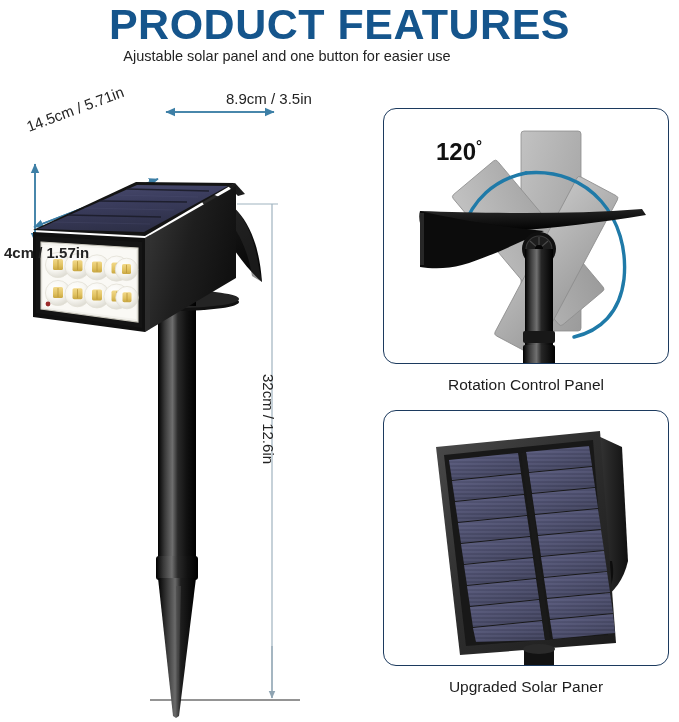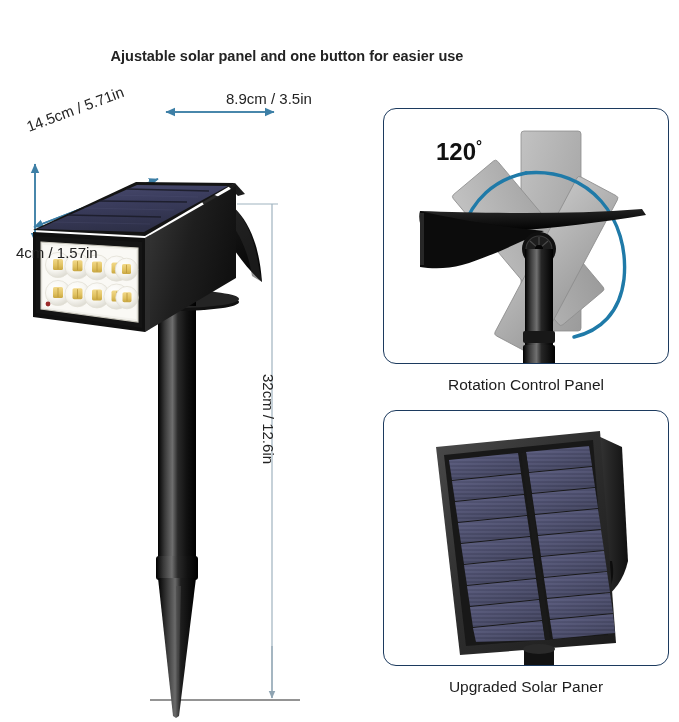--- a/index.html
+++ b/index.html
@@ -25,21 +25,21 @@
     text-align: center;
     font-size: 43px; font-weight: bold;
     letter-spacing: 0.5px;
     color: #15558c;
     line-height: 44px;
     white-space: nowrap;
   }
   #page-subtitle {
     position: absolute; left: 0; top: 47px; width: 574px;
     text-align: center;
-    font-size: 14.5px; font-weight: bold;
+    font-size: 14.5px; font-weight: normal;
     color: #232323;
     line-height: 18px;
   }
 
   
   #left-panel {
     position: absolute; left: 0; top: 86px; width: 372px; height: 636px;
   }
   #product-svg { position: absolute; left: 0; top: 0; }
 
@@ -49,21 +49,21 @@
     font-size: 15px;
     color: #232323;
     white-space: nowrap;
   }
   #dim-width-label  { left: 178px; top: 4px; margin-left: 48px; }
   #dim-depth-label  {
     left: 24px; top: 33px;
     transform: rotate(-20.5deg);
     transform-origin: left top;
   }
-  #dim-height-label { left: 16px; top: 158px; }
+  #dim-height-label { left: 4px; top: 158px; font-weight: bold; }
   #dim-length-label {
     left: 277px; top: 288px;
     transform: rotate(90deg);
     transform-origin: left top;
   }
 
   
   .feature-box {
     position: absolute;
     border: 1.6px solid #1c3a5e;
@@ -91,20 +91,21 @@
     font-size: 24px; font-weight: bold;
     color: #111111;
     letter-spacing: 0px;
   }
   .angle-label .deg { font-size: 15px; vertical-align: super; }
 </style>
 </head>
 <body>
 
 <div id="header">
+  <div id="page-title">PRODUCT FEATURES</div>
   <div id="page-subtitle">Ajustable solar panel and one button for easier use</div>
 </div>
 
 <div id="left-panel">
 
   <svg id="product-svg" width="372" height="636" viewBox="0 0 372 636">
     <defs>
       <linearGradient id="poleGrad" x1="0" y1="0" x2="1" y2="0">
         <stop offset="0%" stop-color="#000000"></stop>
         <stop offset="18%" stop-color="#3a3a3a"></stop>

